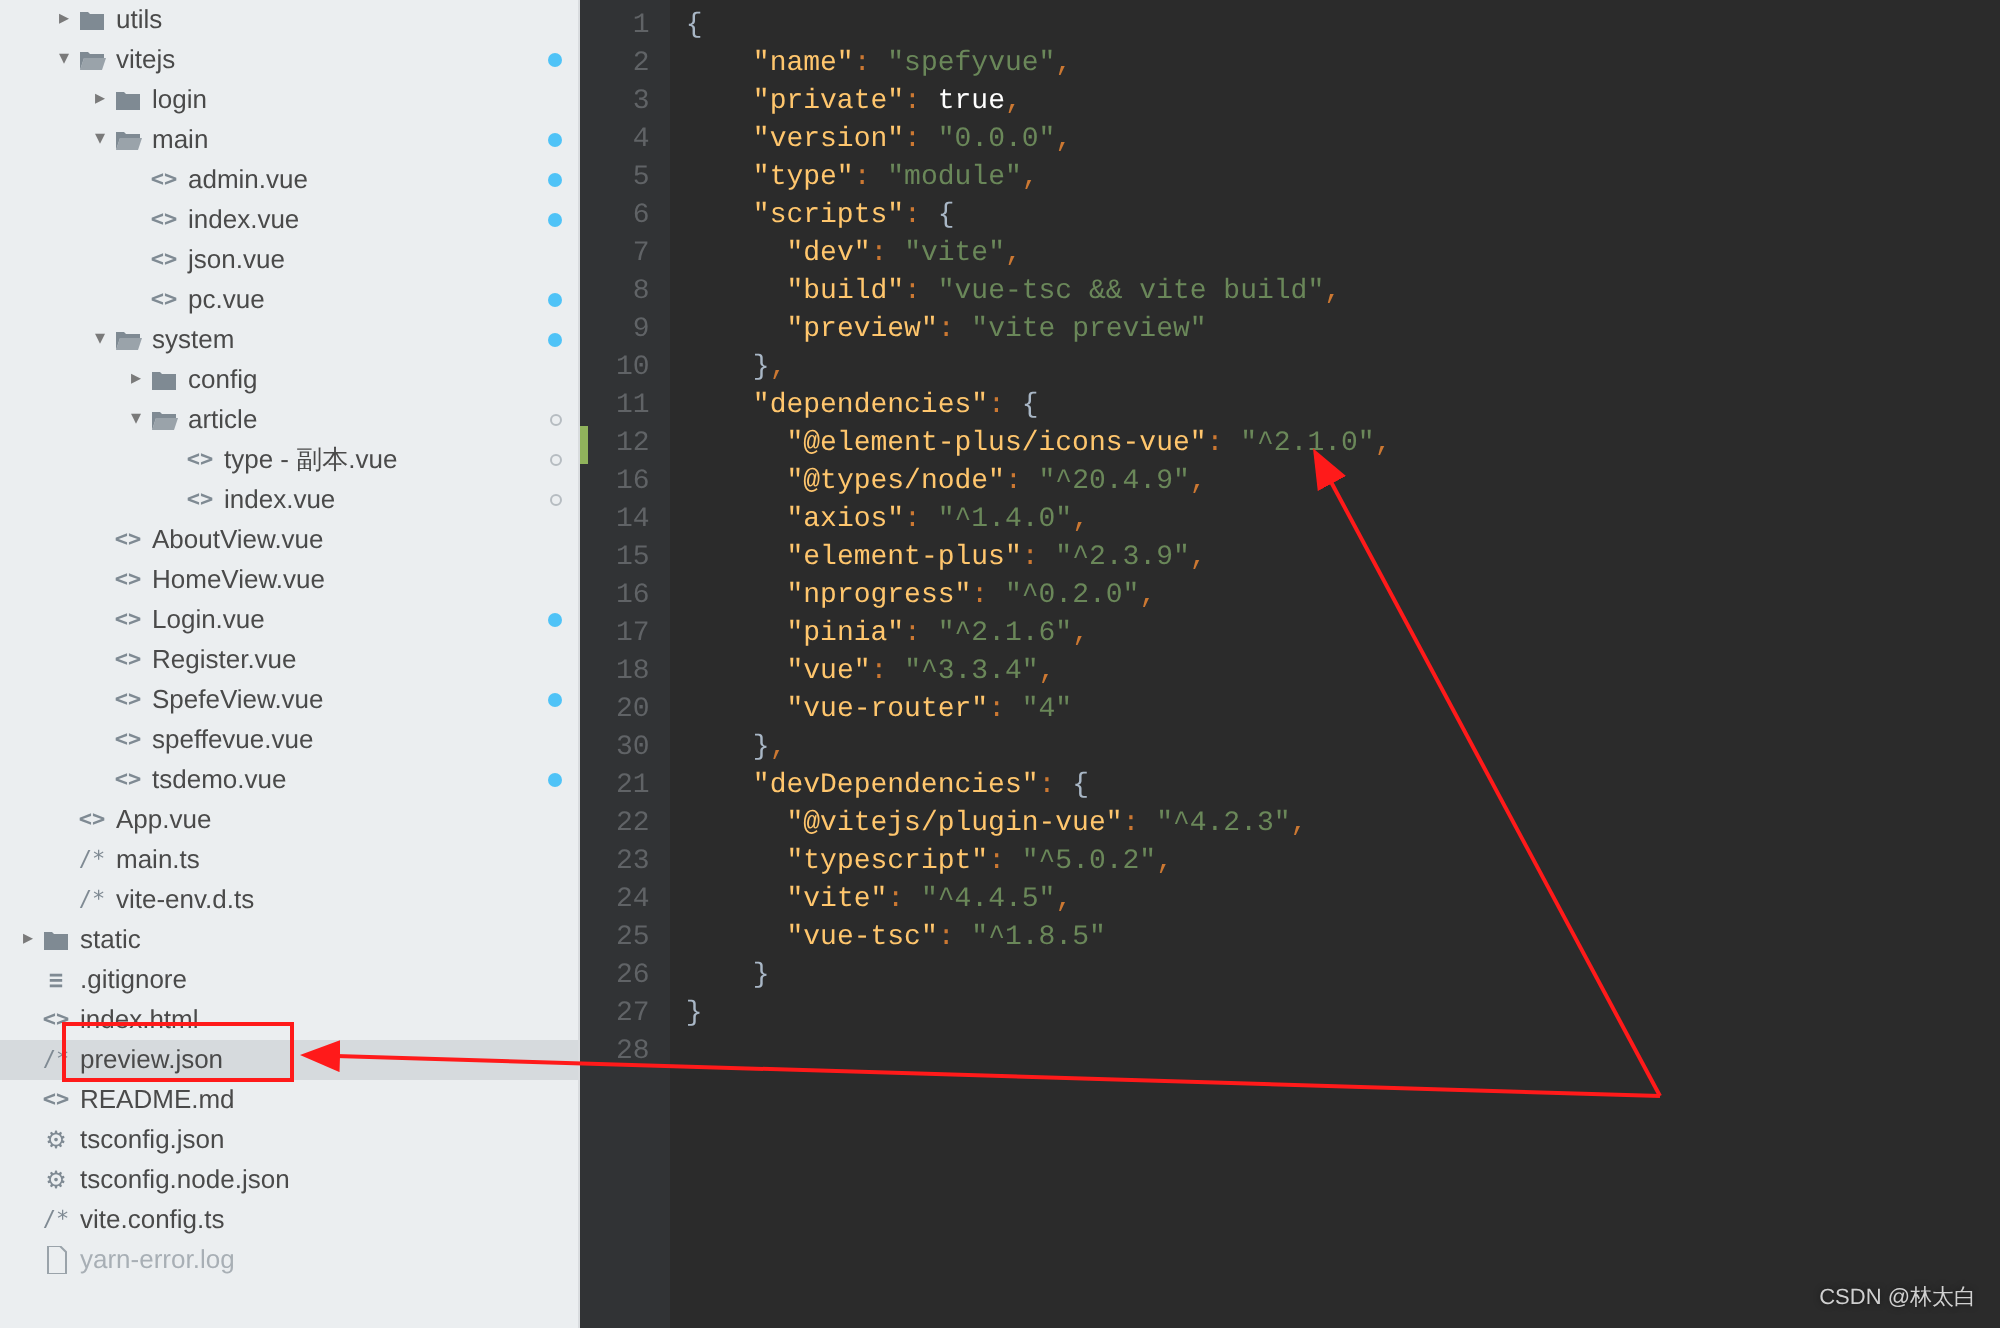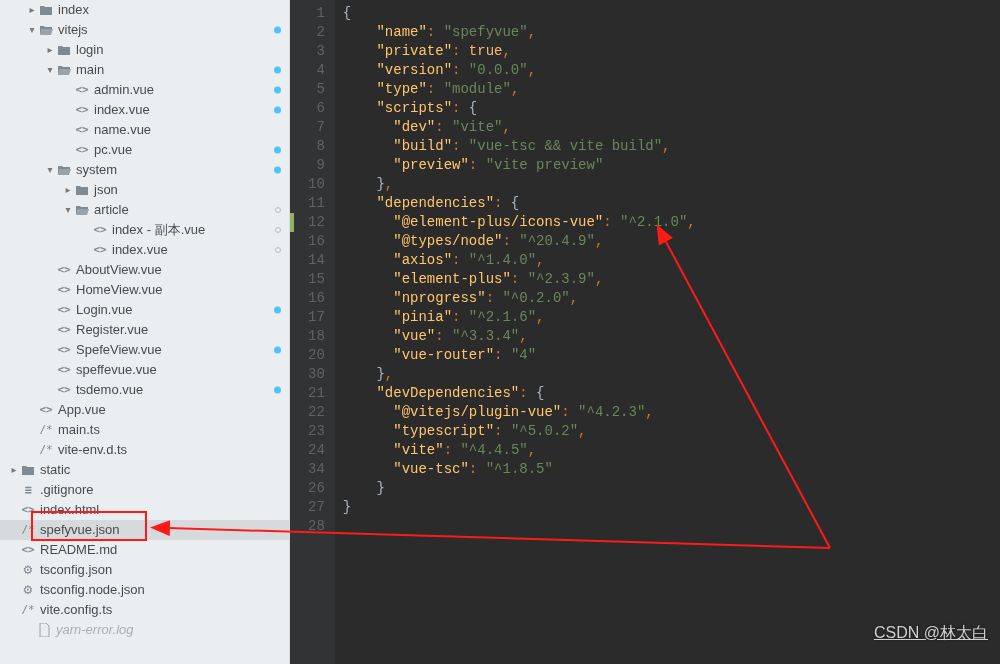--- a/index.html
+++ b/index.html
@@ -86,42 +86,41 @@
   .tk-bool{color:#cc7832;}
   .tk-br{color:#a9b7c6;}
   .tk-p{color:#cc7832;}
   .code-line{height:19px;}
   .hl-line-marker{
     position:absolute;
     left:0;width:4px;background:#90b35c;
   }
   .watermark{
     position:absolute;
-    right:12px;bottom:20px;
+    right:12px;bottom:8px;
     color:#d0d0d0;
-    font-size:16px;
+    font-size:11px;
     text-shadow:0 0 3px rgba(0,0,0,.5);
     pointer-events:none;
-    text-decoration:underline;
   }
   
   .arrow-svg{position:absolute;top:0;left:0;width:1000px;height:664px;pointer-events:none;}
 </style>
-<style>.tk-key{color:#ffc66d}.tk-str{color:#6a8759}.tk-bool{color:#fdba74}.tk-br{color:#a9b7c6}.tk-p{color:#cc7832}</style></head>
+<style>.tk-key{color:#ffc66d}.tk-str{color:#6a8759}.tk-bool{color:#ffffff}.tk-br{color:#a9b7c6}.tk-p{color:#cc7832}</style></head>
 <body>
 
 <div class="sidebar" id="sidebar">
     <div class="tree-item" style="padding-left: 26px;">
       <span class="chevron">▸</span>
       <span class="icon folder-icon">
         <svg width="14" height="12" viewBox="0 0 14 12">
           <path d="M1 2h4l1 1h7v8H1z"></path>
         </svg>
       </span>
-      <span class="">index</span>
+      <span class="">utils</span>
     </div>
     <div class="tree-item" style="padding-left: 26px;">
       <span class="chevron">▾</span>
       <span class="icon folder-open-icon">
         <svg width="15" height="12" viewBox="0 0 15 12">
           <path d="M1 2h4l1 1h7v2H3l-2 6z"></path>
           <path d="M3 5h11l-2 6H1z" fill-opacity=".75"></path>
         </svg>
       </span>
       <span class="">vitejs</span>
@@ -155,21 +154,21 @@
     </div>
     <div class="tree-item" style="padding-left: 62px;">
       <span class="chevron"></span>
       <span class="icon code-icon">&lt;&gt;</span>
       <span class="">index.vue</span>
       <span class="dot"></span>
     </div>
     <div class="tree-item" style="padding-left: 62px;">
       <span class="chevron"></span>
       <span class="icon code-icon">&lt;&gt;</span>
-      <span class="">name.vue</span>
+      <span class="">json.vue</span>
     </div>
     <div class="tree-item" style="padding-left: 62px;">
       <span class="chevron"></span>
       <span class="icon code-icon">&lt;&gt;</span>
       <span class="">pc.vue</span>
       <span class="dot"></span>
     </div>
     <div class="tree-item" style="padding-left: 44px;">
       <span class="chevron">▾</span>
       <span class="icon folder-open-icon">
@@ -181,37 +180,37 @@
       <span class="">system</span>
       <span class="dot"></span>
     </div>
     <div class="tree-item" style="padding-left: 62px;">
       <span class="chevron">▸</span>
       <span class="icon folder-icon">
         <svg width="14" height="12" viewBox="0 0 14 12">
           <path d="M1 2h4l1 1h7v8H1z"></path>
         </svg>
       </span>
-      <span class="">json</span>
+      <span class="">config</span>
     </div>
     <div class="tree-item" style="padding-left: 62px;">
       <span class="chevron">▾</span>
       <span class="icon folder-open-icon">
         <svg width="15" height="12" viewBox="0 0 15 12">
           <path d="M1 2h4l1 1h7v2H3l-2 6z"></path>
           <path d="M3 5h11l-2 6H1z" fill-opacity=".75"></path>
         </svg>
       </span>
       <span class="">article</span>
       <span class="dot hollow"></span>
     </div>
     <div class="tree-item" style="padding-left: 80px;">
       <span class="chevron"></span>
       <span class="icon code-icon">&lt;&gt;</span>
-      <span class="">index - 副本.vue</span>
+      <span class="">type - 副本.vue</span>
       <span class="dot hollow"></span>
     </div>
     <div class="tree-item" style="padding-left: 80px;">
       <span class="chevron"></span>
       <span class="icon code-icon">&lt;&gt;</span>
       <span class="">index.vue</span>
       <span class="dot hollow"></span>
     </div>
     <div class="tree-item" style="padding-left: 44px;">
       <span class="chevron"></span>
@@ -281,21 +280,21 @@
       <span class="">.gitignore</span>
     </div>
     <div class="tree-item" style="padding-left: 8px;">
       <span class="chevron"></span>
       <span class="icon code-icon">&lt;&gt;</span>
       <span class="">index.html</span>
     </div>
     <div class="tree-item selected" style="padding-left: 8px;">
       <span class="chevron"></span>
       <span class="icon comment-icon">/*</span>
-      <span class="">spefyvue.json</span>
+      <span class="">preview.json</span>
     </div>
     <div class="tree-item" style="padding-left: 8px;">
       <span class="chevron"></span>
       <span class="icon code-icon">&lt;&gt;</span>
       <span class="">README.md</span>
     </div>
     <div class="tree-item" style="padding-left: 8px;">
       <span class="chevron"></span>
       <span class="icon gear-icon">⚙</span>
       <span class="">tsconfig.json</span>
@@ -303,21 +302,21 @@
     <div class="tree-item" style="padding-left: 8px;">
       <span class="chevron"></span>
       <span class="icon gear-icon">⚙</span>
       <span class="">tsconfig.node.json</span>
     </div>
     <div class="tree-item" style="padding-left: 8px;">
       <span class="chevron"></span>
       <span class="icon comment-icon">/*</span>
       <span class="">vite.config.ts</span>
     </div>
-    <div class="tree-item" style="padding-left: 24px; font-style: italic;">
+    <div class="tree-item" style="padding-left: 8px;">
       <span class="chevron"></span>
       <span class="icon file-icon">
         <svg width="11" height="14" viewBox="0 0 11 14">
           <path d="M1 0h6l3 3v11H1z" fill="none" stroke="#9aa3aa" stroke-width="1"></path>
         </svg>
       </span>
       <span class="dim">yarn-error.log</span>
     </div>
   </div>
 
@@ -340,21 +339,21 @@
       <div class="ln">15</div>
       <div class="ln">16</div>
       <div class="ln">17</div>
       <div class="ln">18</div>
       <div class="ln">20</div>
       <div class="ln">30</div>
       <div class="ln">21</div>
       <div class="ln">22</div>
       <div class="ln">23</div>
       <div class="ln">24</div>
-      <div class="ln">34</div>
+      <div class="ln">25</div>
       <div class="ln">26</div>
       <div class="ln">27</div>
       <div class="ln">28</div>
     </div>
   <div class="code-area" id="code"><div class="code-line"><span class="tk-br">{</span></div><div class="code-line">    <span class="tk-key">"name"</span><span class="tk-p">: </span><span class="tk-str">"spefyvue"</span><span class="tk-p">,</span></div><div class="code-line">    <span class="tk-key">"private"</span><span class="tk-p">: </span><span class="tk-bool">true</span><span class="tk-p">,</span></div><div class="code-line">    <span class="tk-key">"version"</span><span class="tk-p">: </span><span class="tk-str">"0.0.0"</span><span class="tk-p">,</span></div><div class="code-line">    <span class="tk-key">"type"</span><span class="tk-p">: </span><span class="tk-str">"module"</span><span class="tk-p">,</span></div><div class="code-line">    <span class="tk-key">"scripts"</span><span class="tk-p">: </span><span class="tk-br">{</span></div><div class="code-line">      <span class="tk-key">"dev"</span><span class="tk-p">: </span><span class="tk-str">"vite"</span><span class="tk-p">,</span></div><div class="code-line">      <span class="tk-key">"build"</span><span class="tk-p">: </span><span class="tk-str">"vue-tsc &amp;&amp; vite build"</span><span class="tk-p">,</span></div><div class="code-line">      <span class="tk-key">"preview"</span><span class="tk-p">: </span><span class="tk-str">"vite preview"</span></div><div class="code-line">    <span class="tk-br">}</span><span class="tk-p">,</span></div><div class="code-line">    <span class="tk-key">"dependencies"</span><span class="tk-p">: </span><span class="tk-br">{</span></div><div class="code-line">      <span class="tk-key">"@element-plus/icons-vue"</span><span class="tk-p">: </span><span class="tk-str">"^2.1.0"</span><span class="tk-p">,</span></div><div class="code-line">      <span class="tk-key">"@types/node"</span><span class="tk-p">: </span><span class="tk-str">"^20.4.9"</span><span class="tk-p">,</span></div><div class="code-line">      <span class="tk-key">"axios"</span><span class="tk-p">: </span><span class="tk-str">"^1.4.0"</span><span class="tk-p">,</span></div><div class="code-line">      <span class="tk-key">"element-plus"</span><span class="tk-p">: </span><span class="tk-str">"^2.3.9"</span><span class="tk-p">,</span></div><div class="code-line">      <span class="tk-key">"nprogress"</span><span class="tk-p">: </span><span class="tk-str">"^0.2.0"</span><span class="tk-p">,</span></div><div class="code-line">      <span class="tk-key">"pinia"</span><span class="tk-p">: </span><span class="tk-str">"^2.1.6"</span><span class="tk-p">,</span></div><div class="code-line">      <span class="tk-key">"vue"</span><span class="tk-p">: </span><span class="tk-str">"^3.3.4"</span><span class="tk-p">,</span></div><div class="code-line">      <span class="tk-key">"vue-router"</span><span class="tk-p">: </span><span class="tk-str">"4"</span></div><div class="code-line">    <span class="tk-br">}</span><span class="tk-p">,</span></div><div class="code-line">    <span class="tk-key">"devDependencies"</span><span class="tk-p">: </span><span class="tk-br">{</span></div><div class="code-line">      <span class="tk-key">"@vitejs/plugin-vue"</span><span class="tk-p">: </span><span class="tk-str">"^4.2.3"</span><span class="tk-p">,</span></div><div class="code-line">      <span class="tk-key">"typescript"</span><span class="tk-p">: </span><span class="tk-str">"^5.0.2"</span><span class="tk-p">,</span></div><div class="code-line">      <span class="tk-key">"vite"</span><span class="tk-p">: </span><span class="tk-str">"^4.4.5"</span><span class="tk-p">,</span></div><div class="code-line">      <span class="tk-key">"vue-tsc"</span><span class="tk-p">: </span><span class="tk-str">"^1.8.5"</span></div><div class="code-line">    <span class="tk-br">}</span></div><div class="code-line"><span class="tk-br">}</span></div><div class="code-line"></div></div>
 <div class="hl-line-marker" style="top: 213px; height: 19px;"></div>
   </div>
 
 <div class="highlight-box-red" style="left:31px;top:511px;width:116px;height:30px;"></div>
 

